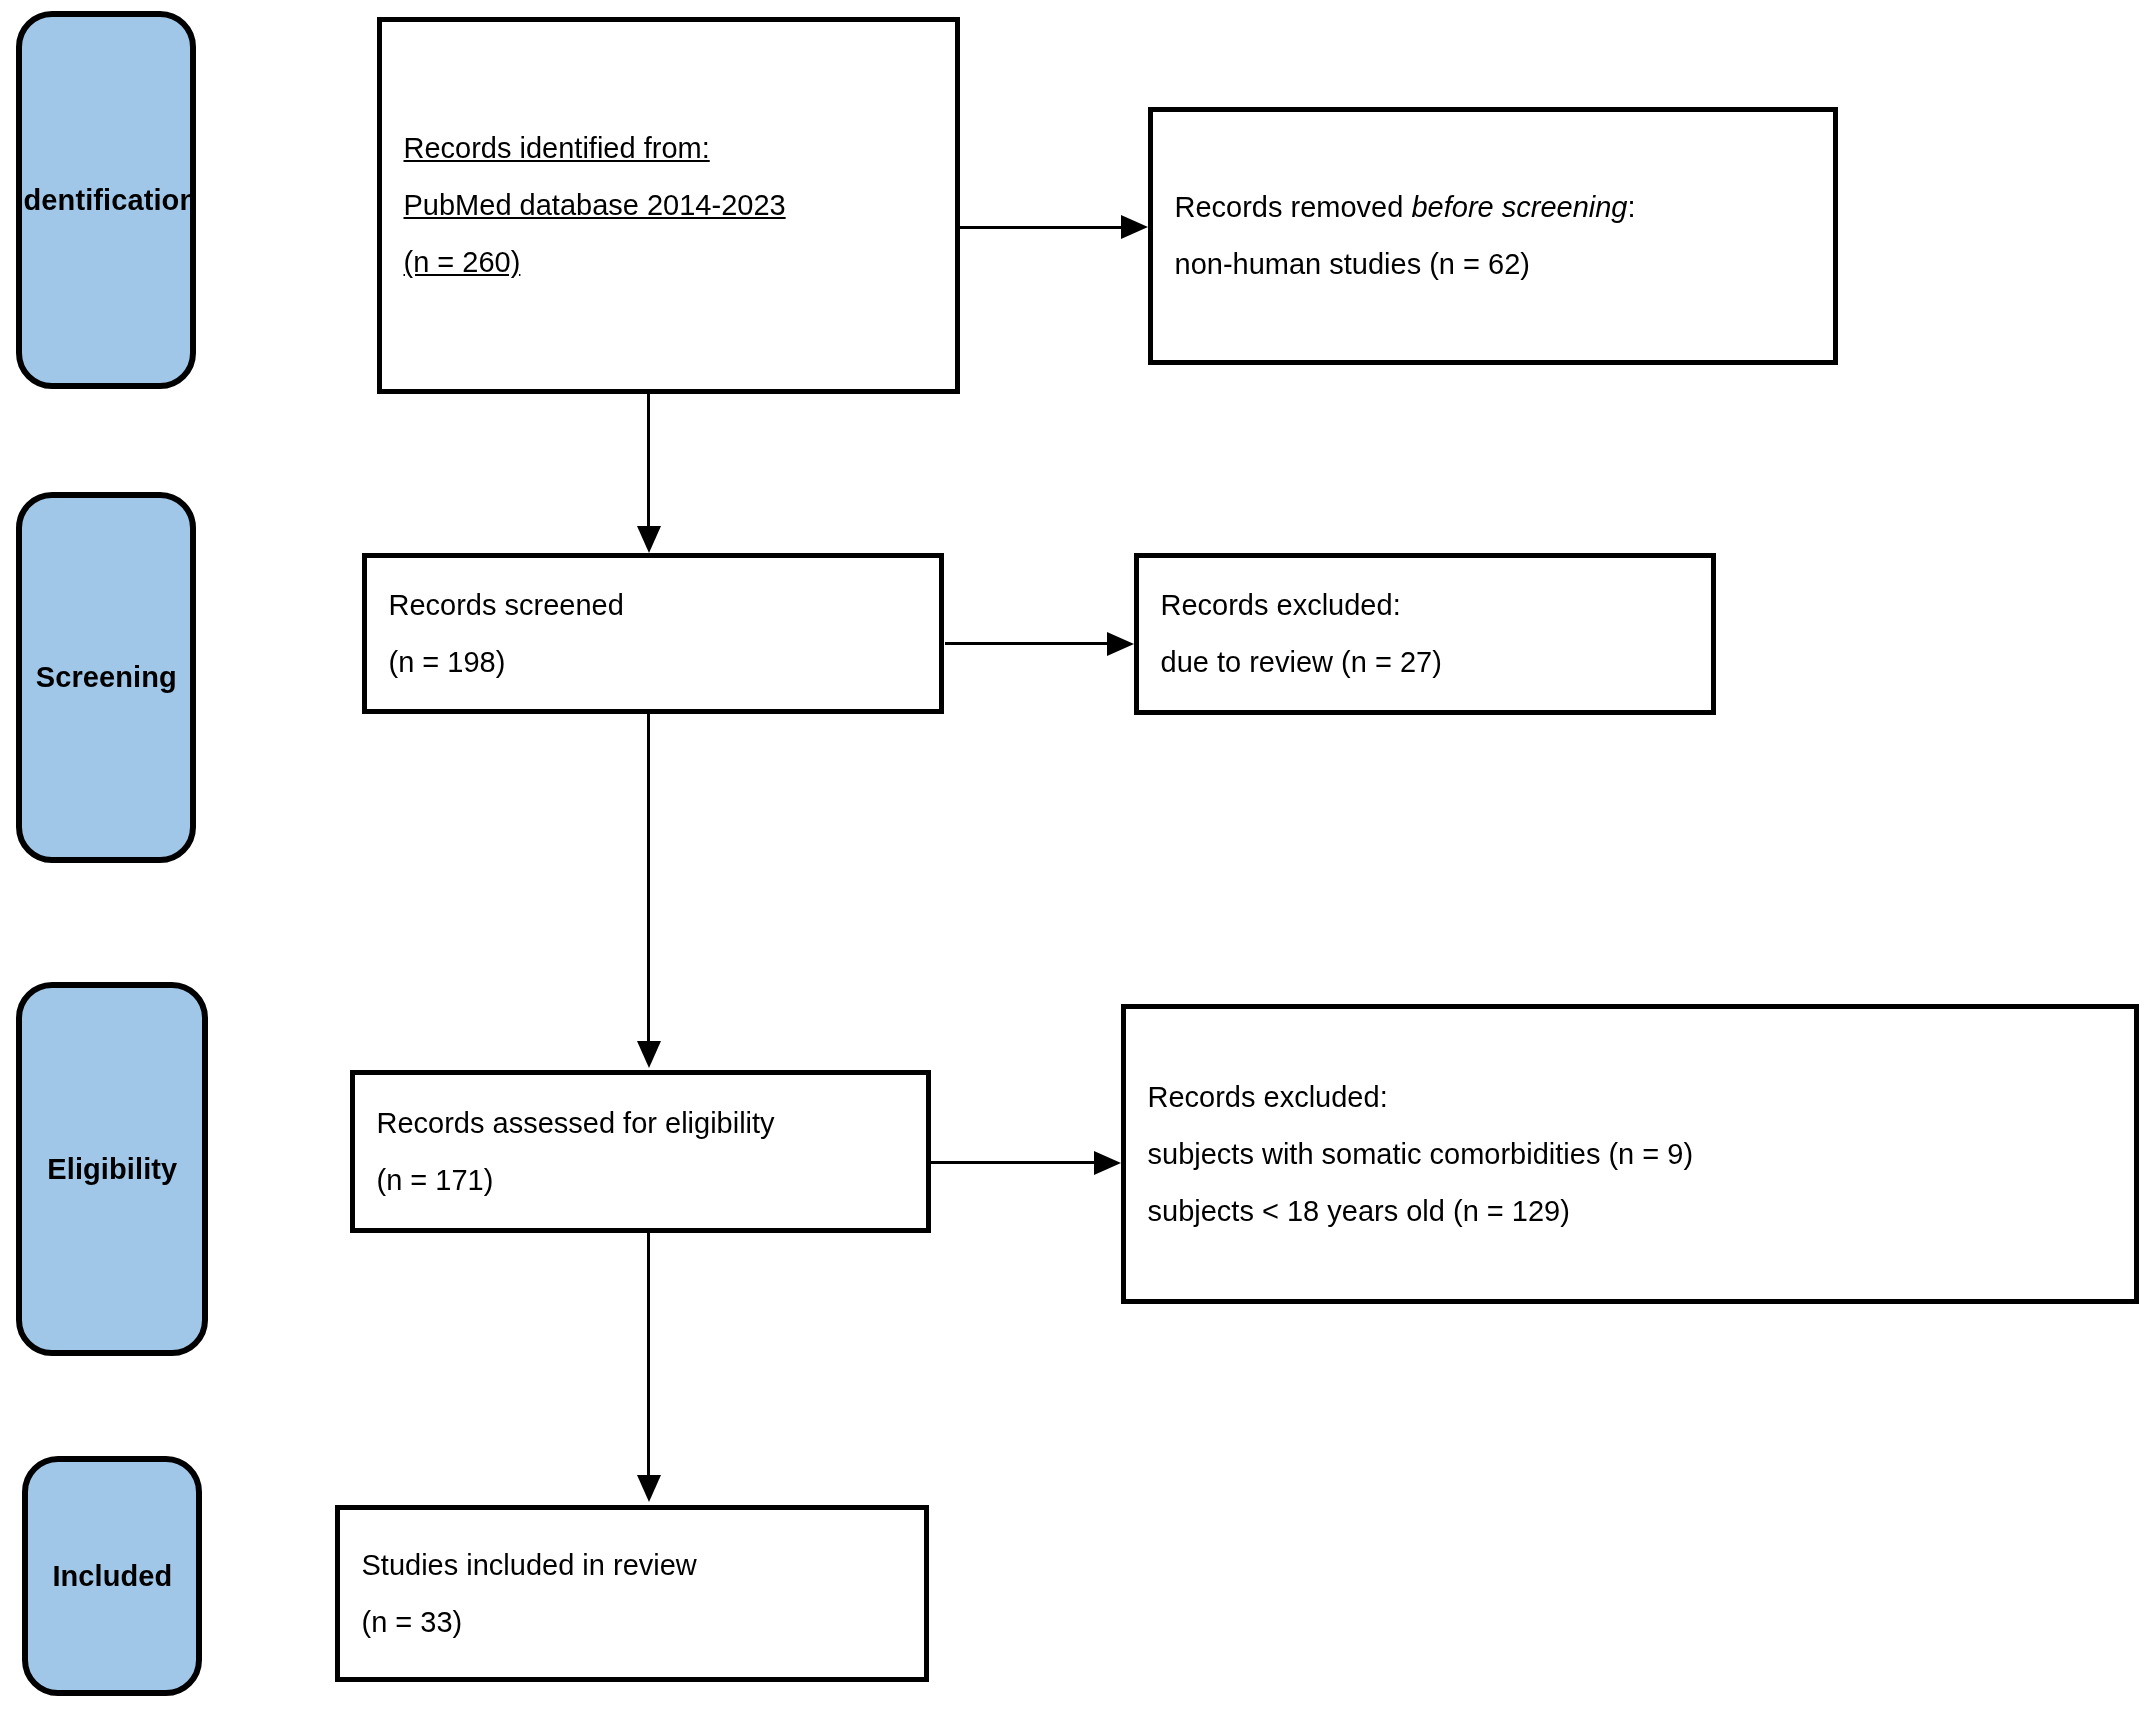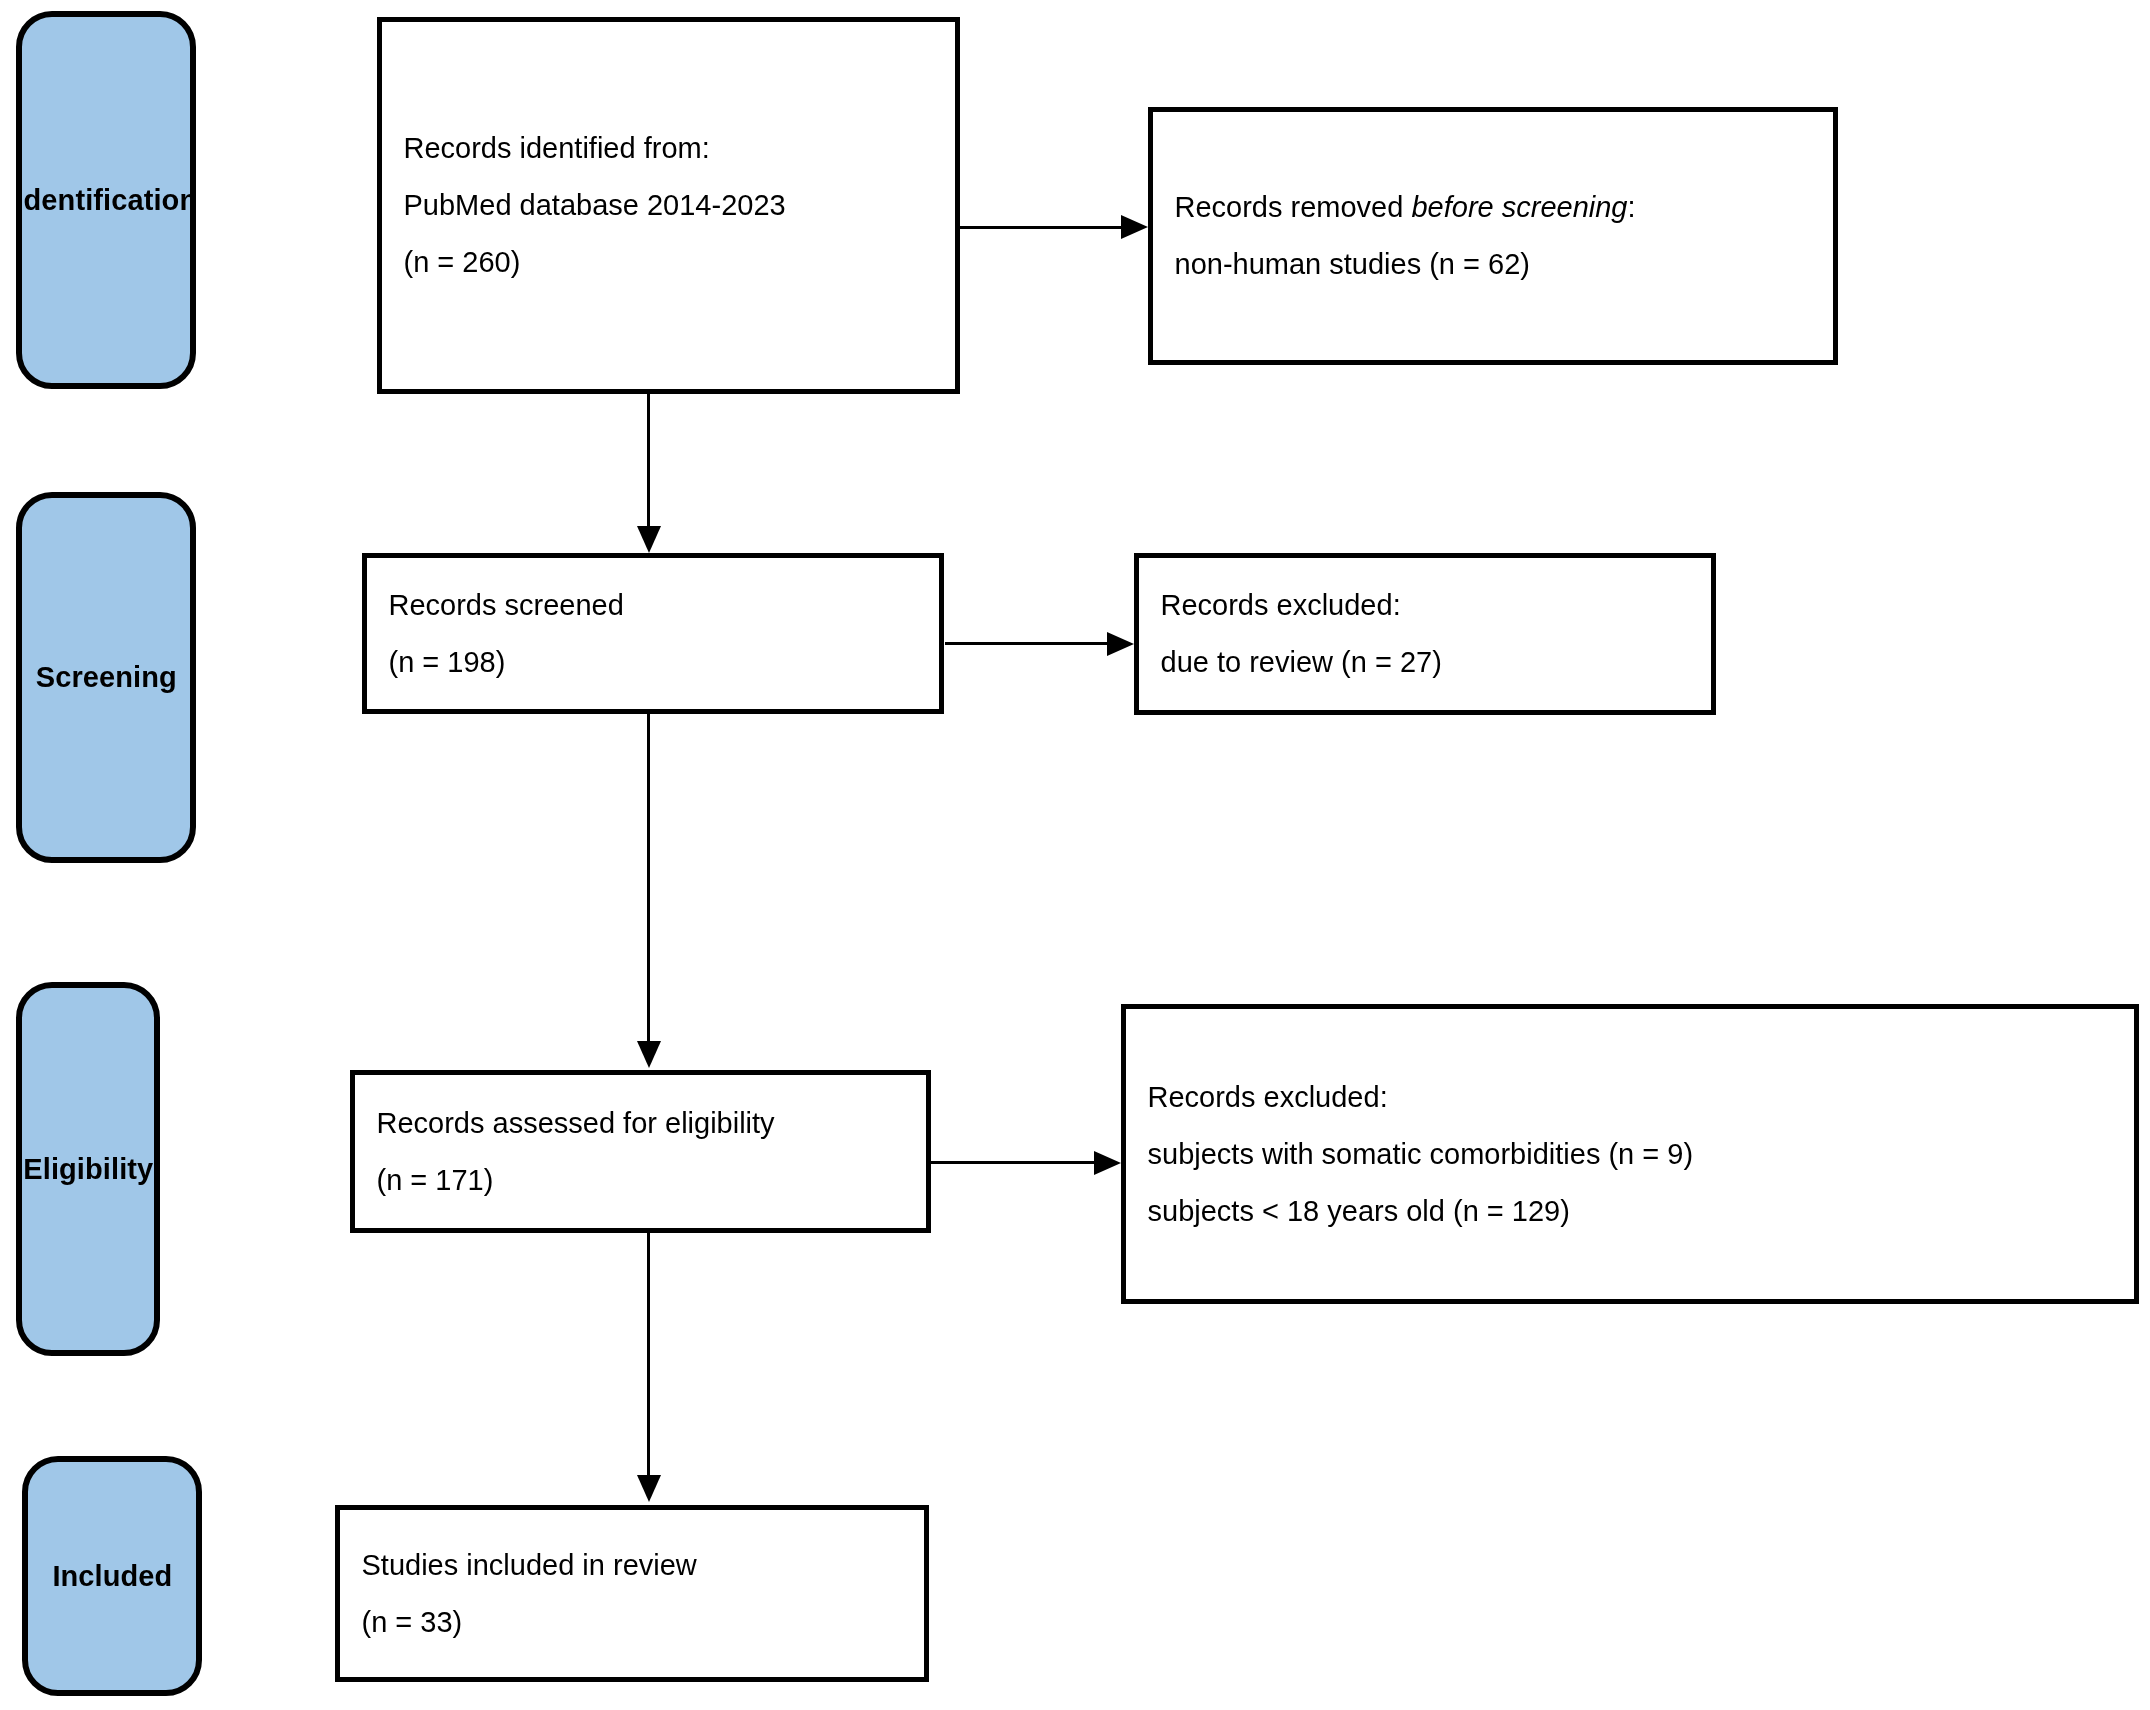--- a/index.html
+++ b/index.html
@@ -70,29 +70,29 @@
 <div id="stage">
 
   <div class="phase" style="left:16.3px;top:11px;width:180px;height:378px;">
     <span class="phase-label">Identification</span>
   </div>
 
   <div class="phase" style="left:16.3px;top:492px;width:180px;height:371px;">
     <span class="phase-label">Screening</span>
   </div>
 
-  <div class="phase" style="left:16.3px;top:982px;width:144px;height:374px;">
+  <div class="phase" style="left:16.3px;top:982px;width:192px;height:374px;">
     <span class="phase-label">Eligibility</span>
   </div>
 
   <div class="phase" style="left:22.4px;top:1456px;width:180px;height:240px;">
     <span class="phase-label">Included</span>
   </div>
 
-  <div class="box" style="left:377px;top:17px;width:583px;height:377px;">
+  <div class="box" style="left:377px;top:17px;width:583px;height:377px;text-decoration:underline;">
     <div class="line pad">Records identified from:</div>
     <div class="line pad indent1">PubMed database 2014-2023</div>
     <div class="line pad">(n = 260)</div>
   </div>
 
   <div class="hline" style="left:959px;top:226px;width:163px;"></div>
   <div class="arrow-right" style="left:1121px;top:215px;"></div>
 
   <div class="box" style="left:1148px;top:107px;width:690px;height:258px;">
     <div class="line pad">

